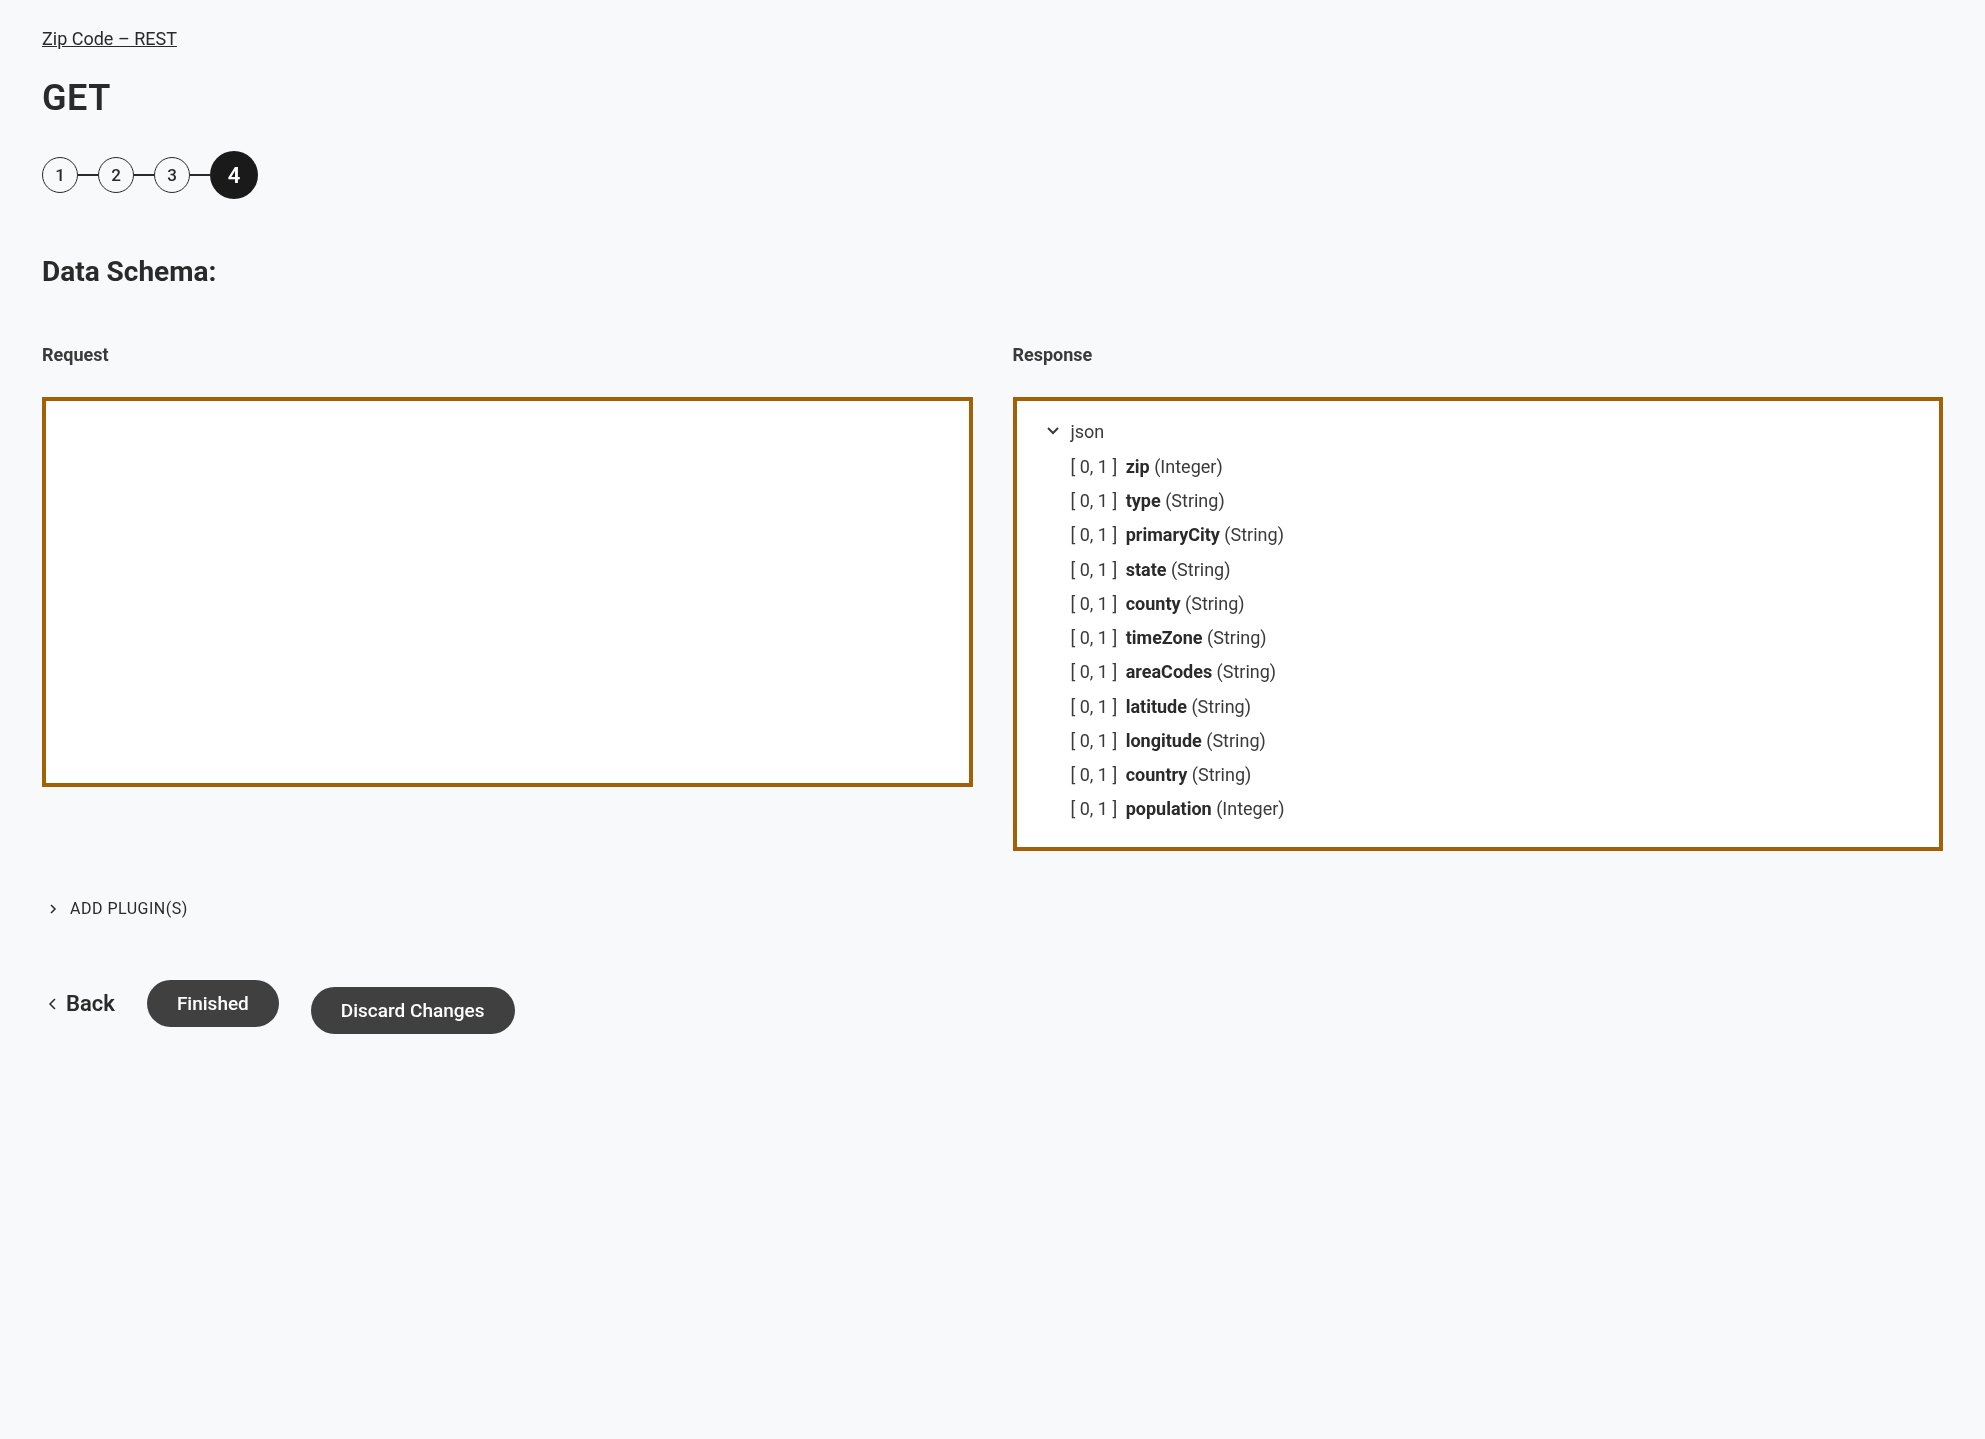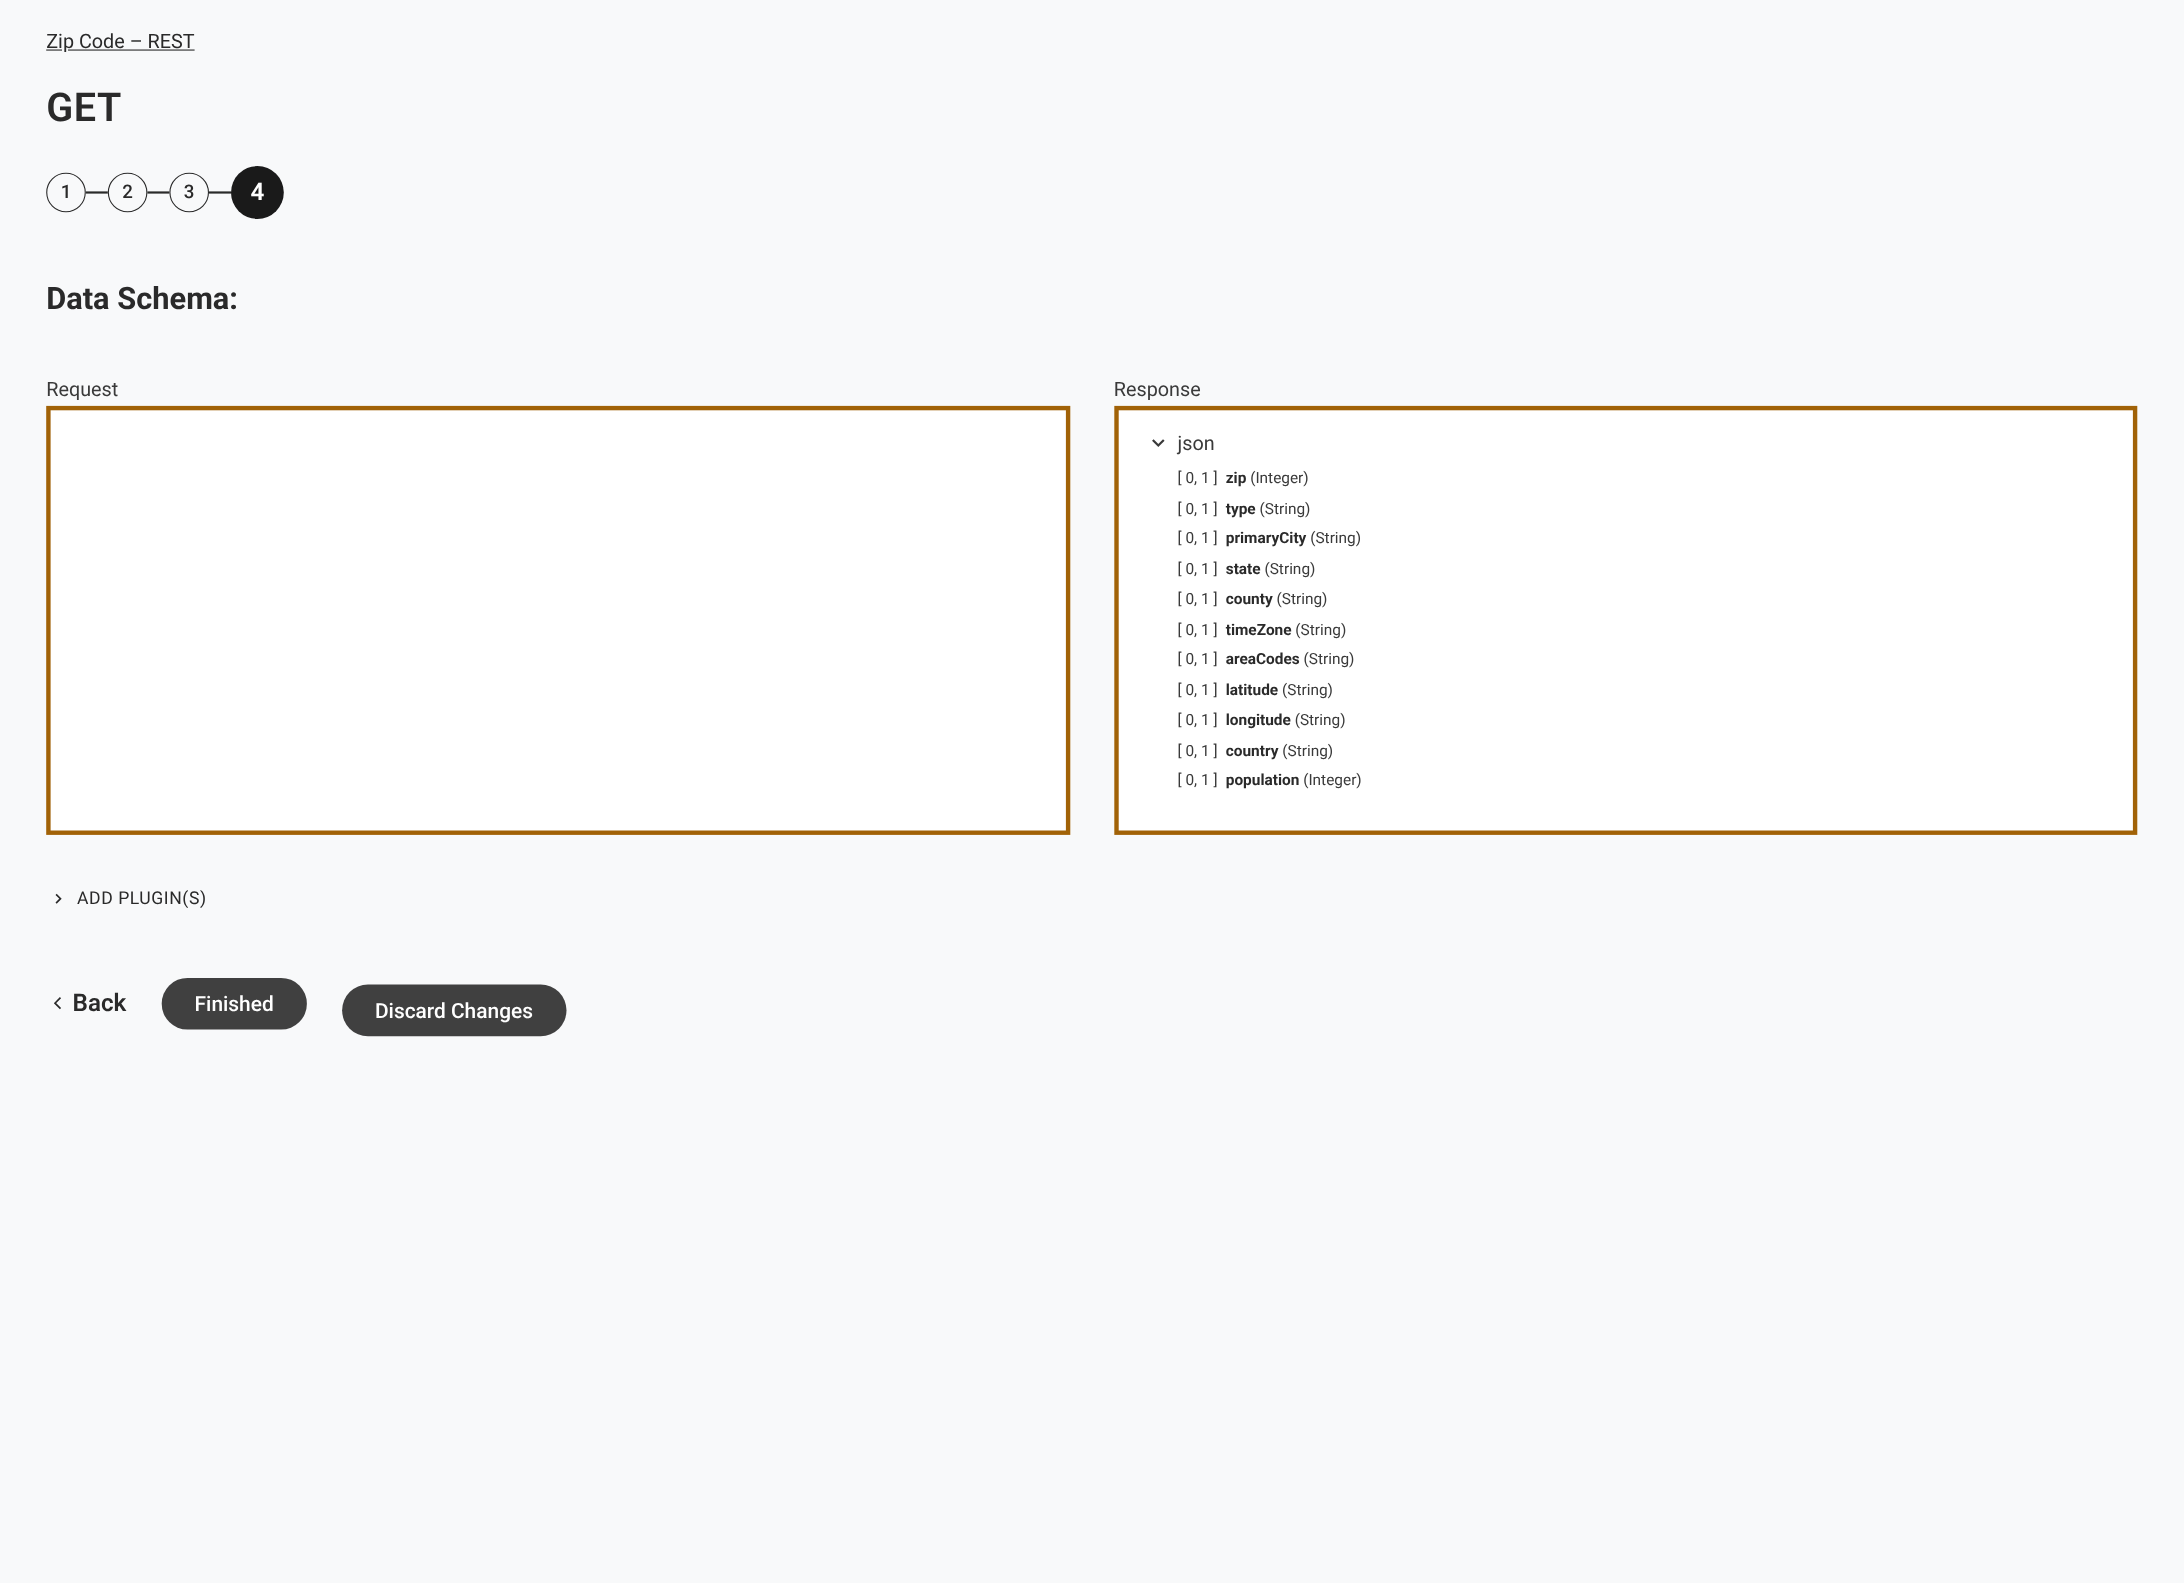--- a/index.html
+++ b/index.html
@@ -73,22 +73,22 @@
     gap: 40px;
     margin-bottom: 48px;
   }
   .schema-col {
     flex: 1;
     min-width: 0;
   }
   .schema-label {
     font-size: 18px;
     color: #3a3a3a;
-    margin-bottom: 4px;
-    font-weight: 400;
+    margin-bottom: 32px;
+    font-weight: 700;
   }
   .schema-box {
     border: 4px solid #a16207;
     background: #fff;
     min-height: 390px;
     padding: 20px 28px;
   }
   .tree-root {
     display: flex;
     align-items: center;
@@ -104,21 +104,21 @@
     display: inline-block;
   }
   .chevron-down svg {
     width: 16px;
     height: 16px;
   }
   .tree-children {
     padding-left: 26px;
   }
   .tree-item {
-    font-size: 14px;
+    font-size: 18px;
     color: #3a3a3a;
     line-height: 1.68;
     padding: 2px 0;
   }
   .tree-item .cardinality {
     color: #3a3a3a;
     margin-right: 4px;
   }
   .tree-item .field-name {
     font-weight: 700;

